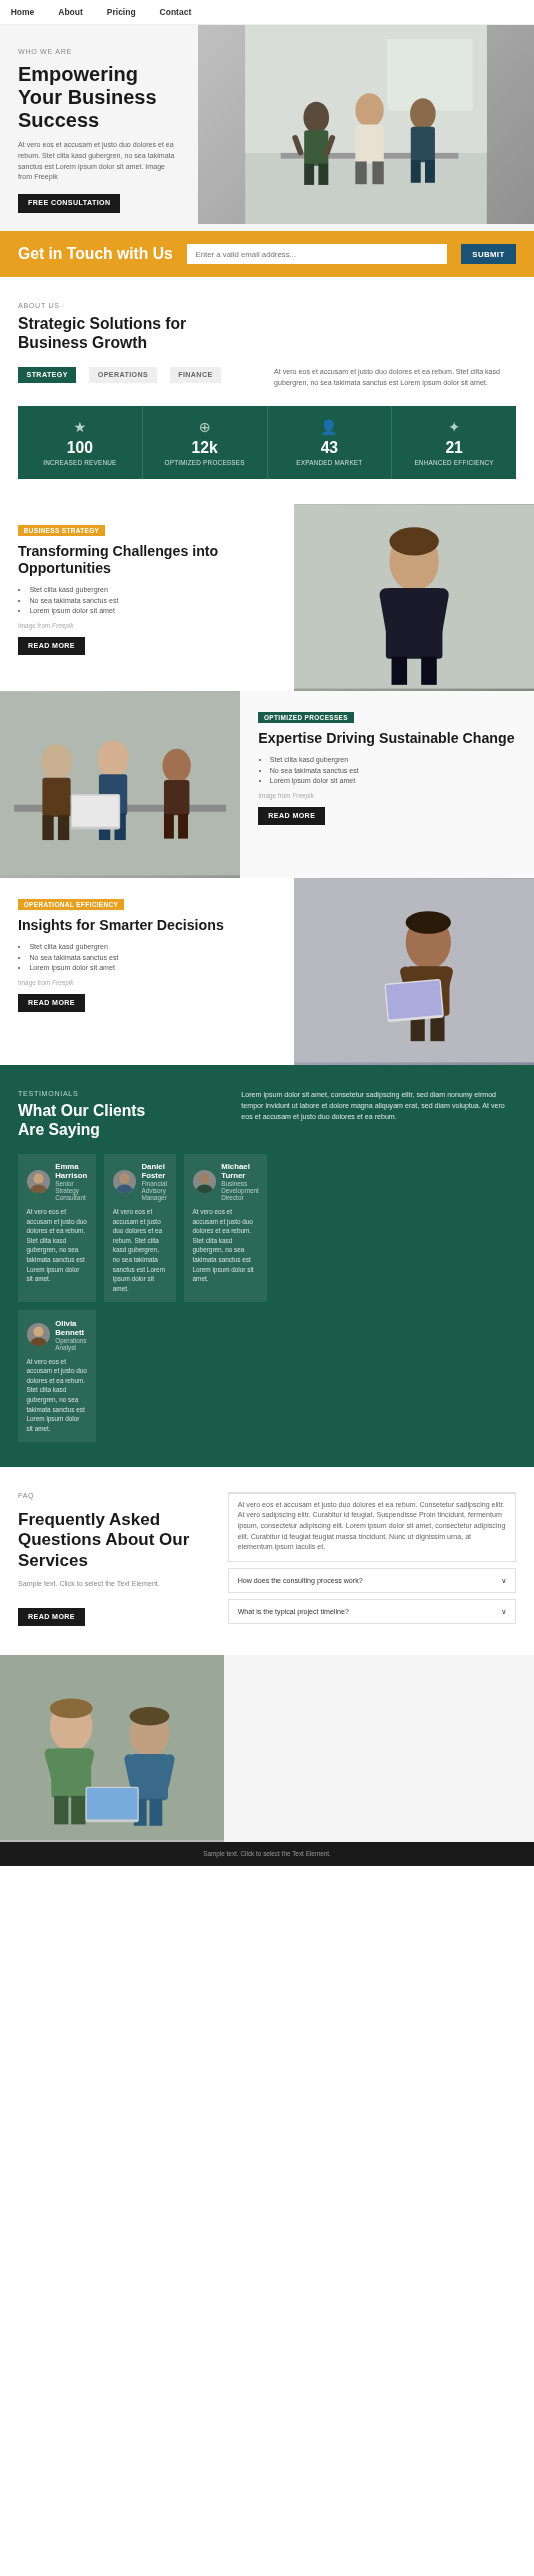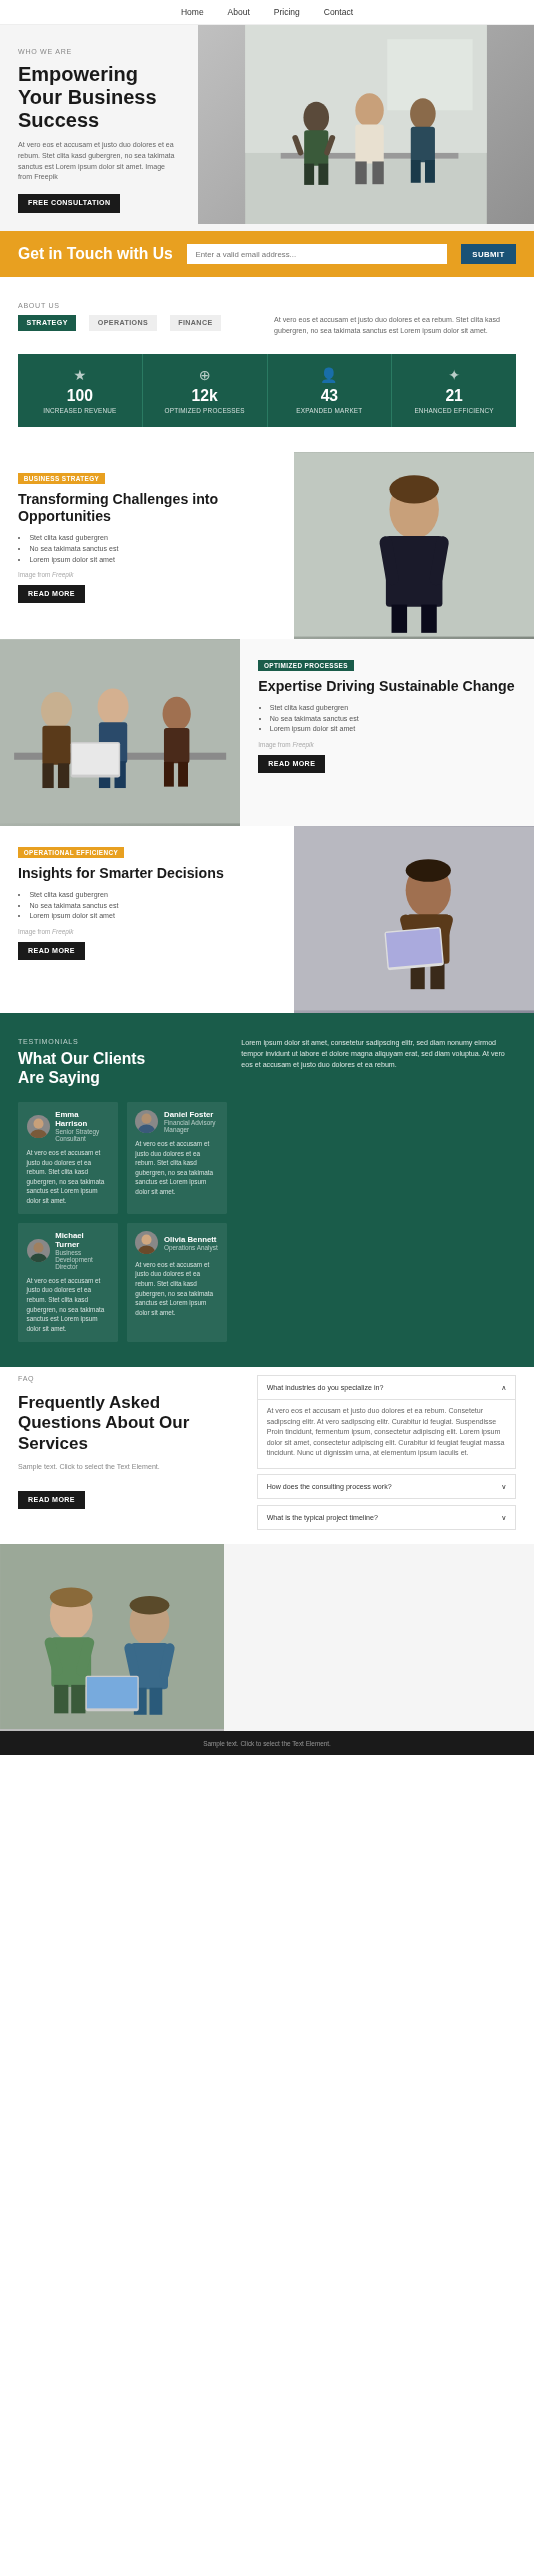--- a/index.html
+++ b/index.html
@@ -1,19 +1,19 @@
 <!DOCTYPE html>
 <html style="font-size:11.4px"><head>
   <meta charset="utf-8">
   <style>
     * { box-sizing: border-box; margin: 0; padding: 0; }
     body { font-family: Arial, sans-serif; font-size: 9.3px; color: #333; width: 534px; overflow-x: hidden; }
     
     
-    nav { background: #fff; padding: 7.1px 0; text-align: center; border-bottom: 0.7px solid #eee; }
+    nav { background: #fff; padding: 7.1px 0; text-align: left; border-bottom: 0.7px solid #eee; font-weight: bold; }
     nav a { margin: 0 10.7px; text-decoration: none; color: #333; font-size: 8.5px; }
 
     
     .hero { display: flex; min-height: 199px; background: #f5f5f5; position: relative; overflow: hidden; }
     .hero-content { width: 55%; padding: 21.4px 18px 18px 18px; z-index: 2; }
     .hero-img { width: 45%; background: #c8c8c8; position: relative; overflow: hidden; }
     .hero .who-we-are { font-size: 7.1px; color: #888; text-transform: uppercase; letter-spacing: 0.7px; margin-bottom: 5.7px; }
     .hero h1 { font-size: 20px; font-weight: 900; color: #1a1a1a; line-height: 1.15; margin-bottom: 8.5px; }
     .hero p { font-size: 7.1px; color: #666; line-height: 1.5; margin-bottom: 10.7px; }
     .hero .btn-consult { background: #1a1a1a; color: #fff; padding: 5.7px 10px; font-size: 7.1px; font-weight: bold; text-transform: uppercase; border: none; cursor: pointer; letter-spacing: 0.4px; }
@@ -60,30 +60,30 @@
     .feature-img-credit span { font-style: italic; }
     .btn-read-more { background: #1a1a1a; color: #fff; padding: 5px 10px; font-size: 7.1px; font-weight: bold; text-transform: uppercase; border: none; cursor: pointer; letter-spacing: 0.4px; }
 
     
     .testimonials { background: #1a5c4a; padding: 25px 18px; color: #fff; }
     .testimonials .label { font-size: 7.1px; color: rgba(255,255,255,0.7); text-transform: uppercase; letter-spacing: 0.7px; margin-bottom: 4.3px; }
     .testimonials h2 { font-size: 15.7px; font-weight: 900; color: #fff; line-height: 1.2; margin-bottom: 14.2px; max-width: 157px; }
     .testimonials-layout { display: flex; gap: 14.2px; }
     .testimonials-left { width: 42%; }
     .testimonials-right { flex: 1; font-size: 7.1px; color: rgba(255,255,255,0.85); line-height: 1.6; }
-    .testimonial-cards { display: grid; grid-template-columns: 1fr 1fr; gap: 8.5px; margin-top: 7.1px; }
+    .testimonial-cards { display: grid; grid-template-columns: 1fr 1fr 1fr; gap: 8.5px; margin-top: 7.1px; }
     .testimonial-card { background: rgba(255,255,255,0.08); border-radius: 1.4px; padding: 8.5px; }
     .testimonial-person { display: flex; align-items: center; gap: 5.7px; margin-bottom: 5.7px; }
     .avatar { width: 23px; height: 23px; border-radius: 50%; background: #888; overflow: hidden; flex-shrink: 0; }
     .person-info .name { font-size: 7.8px; font-weight: bold; color: #fff; }
     .person-info .role { font-size: 6.4px; color: rgba(255,255,255,0.65); }
     .testimonial-text { font-size: 6.4px; color: rgba(255,255,255,0.8); line-height: 1.5; }
 
     
-    .faq-section { background: #fff; padding: 8px 18px; display: flex; gap: 30px; }
+    .faq-section { background: #fff; padding: 25px 18px; display: flex; gap: 1px; }
     .faq-left { width: 42%; }
     .faq-right { flex: 1; }
     .faq-label { font-size: 7.1px; color: #888; text-transform: uppercase; letter-spacing: 0.7px; margin-bottom: 4.3px; }
     .faq-left h2 { font-size: 17px; font-weight: 900; color: #1a1a1a; line-height: 1.2; margin-bottom: 8.5px; }
     .faq-left p { font-size: 7.1px; color: #888; margin-bottom: 10px; }
     .faq-item { border: 0.7px solid #e0e0e0; margin-bottom: 5.7px; }
     .faq-question { display: flex; justify-content: space-between; align-items: center; padding: 7.1px 8.5px; cursor: pointer; }
     .faq-question span { font-size: 7.1px; color: #333; }
     .faq-chevron { font-size: 8.5px; color: #888; }
     .faq-answer { padding: 5.7px 8.5px 8.5px; font-size: 7.1px; color: #666; line-height: 1.5; border-top: 0.7px solid #e0e0e0; }
@@ -156,20 +156,21 @@
 </section>
 
 <div class="orange-bar">
   <h2>Get in Touch with Us</h2>
   <input type="email" class="email-input" placeholder="Enter a valid email address..." style="">
   <button>SUBMIT</button>
 </div>
 
 <section class="about-section">
   <p class="about-label">ABOUT US</p>
+  <h2>Strategic Solutions for Business Growth</h2>
   <div class="about-layout">
     <div class="about-left">
       <div class="about-tabs">
         <button class="about-tab active">STRATEGY</button>
         <button class="about-tab">OPERATIONS</button>
         <button class="about-tab">FINANCE</button>
       </div>
     </div>
     <div class="about-right">
       <p>At vero eos et accusam et justo duo dolores et ea rebum. Stet clita kasd gubergren, no sea takimata sanctus est Lorem ipsum dolor sit amet.</p>
@@ -376,24 +377,20 @@
 <section class="faq-section">
   <div class="faq-left">
     <p class="faq-label">FAQ</p>
     <h2>Frequently Asked Questions About Our Services</h2>
     <p>Sample text. Click to select the Text Element.</p>
     <br>
     <button class="btn-read-more">READ MORE</button>
   </div>
   <div class="faq-right">
     <div class="faq-item">
-      <div class="faq-question">
-        <span>What industries do you specialize in?</span>
-        <span class="faq-chevron">∧</span>
-      </div>
       <div class="faq-answer">At vero eos et accusam et justo duo dolores et ea rebum. Consetetur sadipscing elitr. At vero sadipscing elitr. Curabitur id feugiat. Suspendisse Proin tincidunt, fermentum ipsum, consectetur adipiscing elit. Lorem ipsum dolor sit amet, consectetur adipiscing elit. Curabitur id feugiat feugiat massa tincidunt. Nunc ut dignissim urna, at elementum ipsum iaculis et.</div>
     </div>
     <div class="faq-item">
       <div class="faq-question">
         <span>How does the consulting process work?</span>
         <span class="faq-chevron">∨</span>
       </div>
     </div>
     <div class="faq-item">
       <div class="faq-question">

